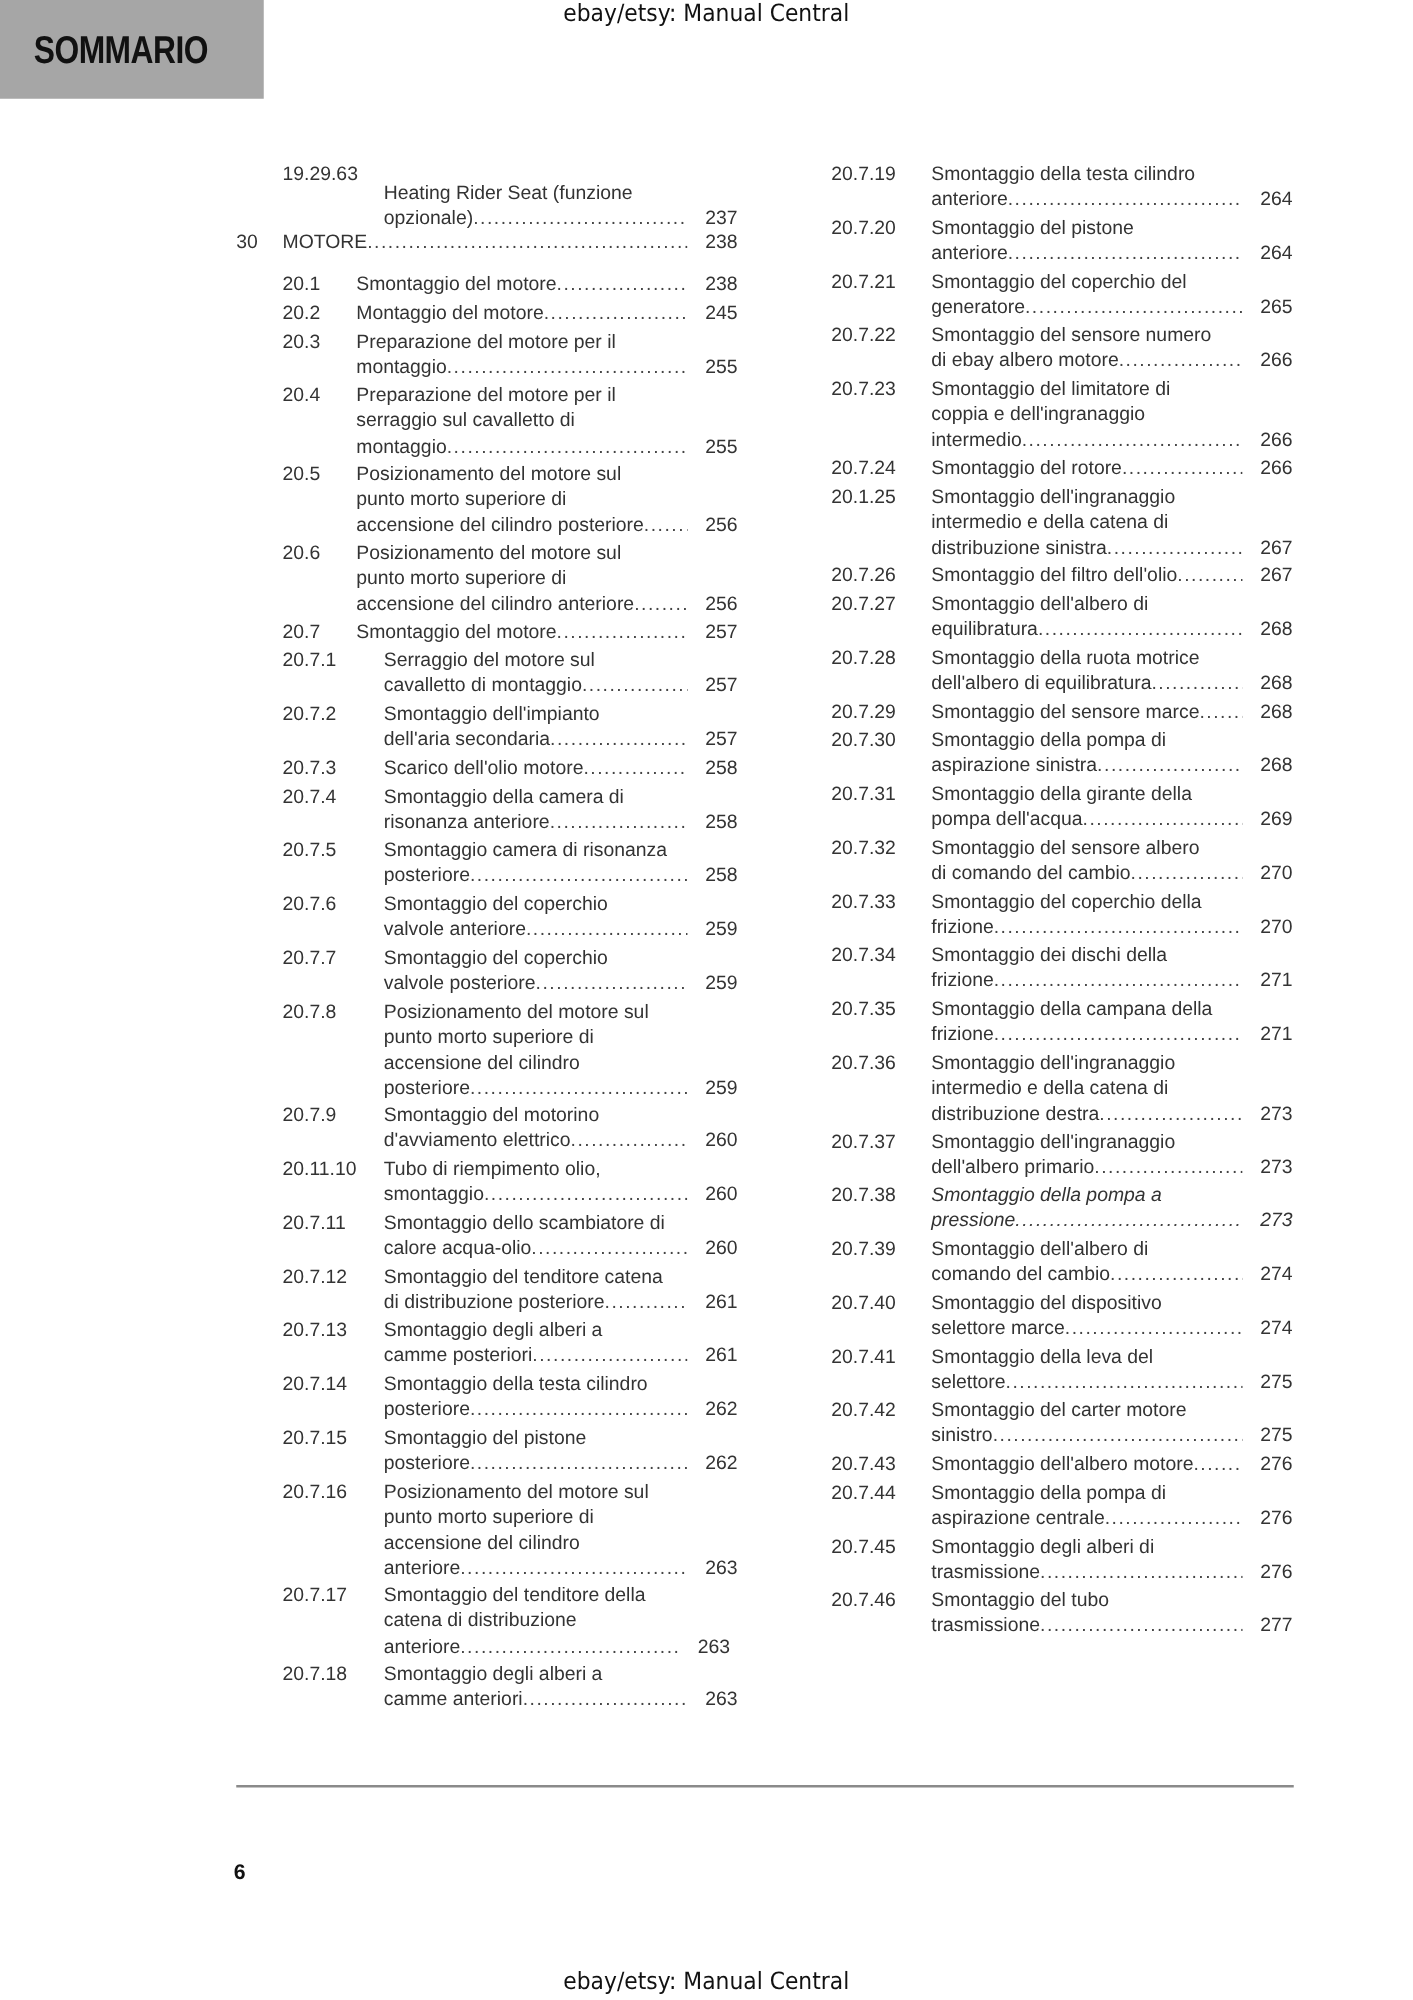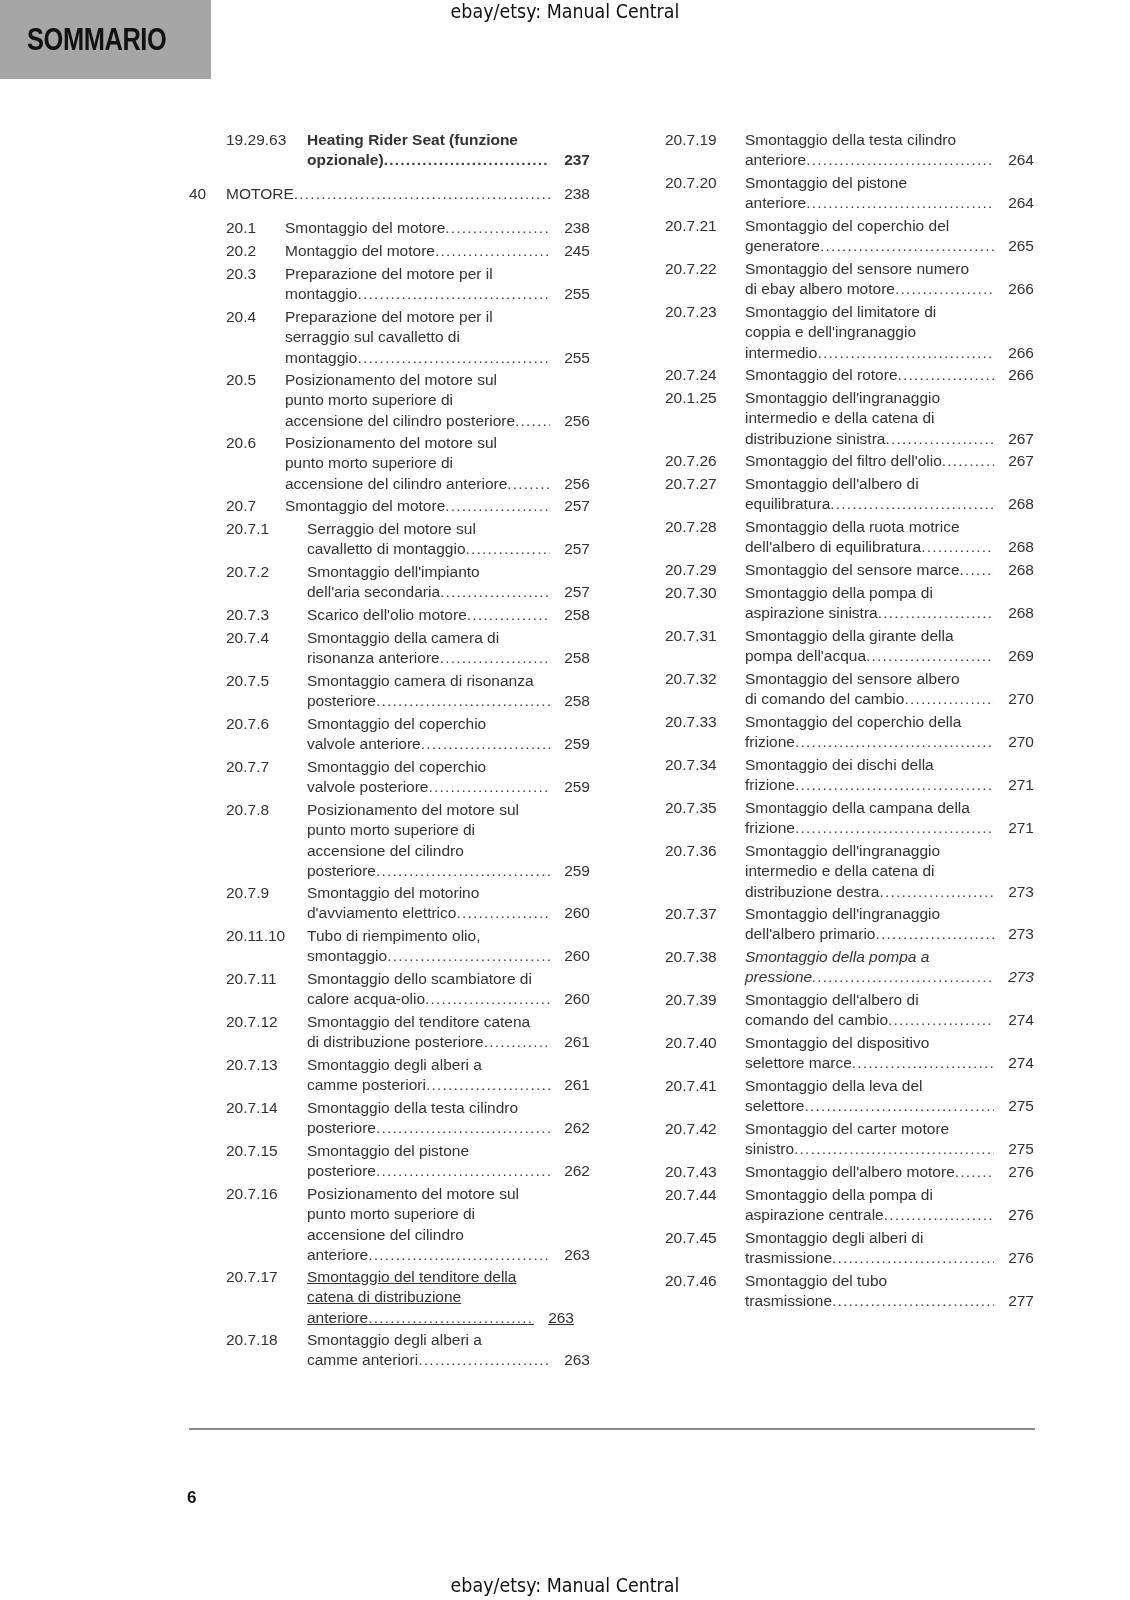--- a/index.html
+++ b/index.html
@@ -23,33 +23,33 @@
 <body>
 
 <div class="header-box">
   <div class="header-title">SOMMARIO</div>
 </div>
 <div class="watermark wm-top">ebay/etsy: Manual Central</div>
 
 <div id="toc-left">
     <div class="entry" style="top: 130px; left: 226px; width: 364px;">
       <span class="num">19.29.63</span>
-      <div style="position: absolute; top: 0px; left: 81px; right: 0px; font-weight: bold;">
+      <div style="position: absolute; top: 15px; left: 81px; right: 0px;">
         <div class="line">
           <span class="t">Heating Rider Seat (funzione</span>
         </div>
         <div class="line">
           <span class="t">opzionale)</span>
           <span class="dots"></span>
           <span class="pg">237</span>
         </div>
       </div>
     </div>
     <div class="entry" style="top: 184px; left: 189px; width: 401px;">
-      <span class="num">40</span>
+      <span class="num">30</span>
       <div style="position: absolute; top: 0px; left: 37px; right: 0px;">
         <div class="line">
           <span class="t">MOTORE</span>
           <span class="dots"></span>
           <span class="pg">238</span>
         </div>
       </div>
     </div>
     <div class="entry" style="top: 218px; left: 226px; width: 364px;">
       <span class="num">20.1</span>
@@ -354,21 +354,21 @@
         </div>
         <div class="line">
           <span class="t">anteriore</span>
           <span class="dots"></span>
           <span class="pg">263</span>
         </div>
       </div>
     </div>
     <div class="entry" style="top: 1267px; left: 226px; width: 364px;">
       <span class="num">20.7.17</span>
-      <div style="position: absolute; top: 0px; left: 81px; right: 16px; text-decoration: underline;">
+      <div style="position: absolute; top: 0px; left: 81px; right: 6px;">
         <div class="line">
           <span class="t">Smontaggio del tenditore della</span>
         </div>
         <div class="line">
           <span class="t">catena di distribuzione</span>
         </div>
         <div class="line">
           <span class="t">anteriore</span>
           <span class="dots"></span>
           <span class="pg">263</span>

